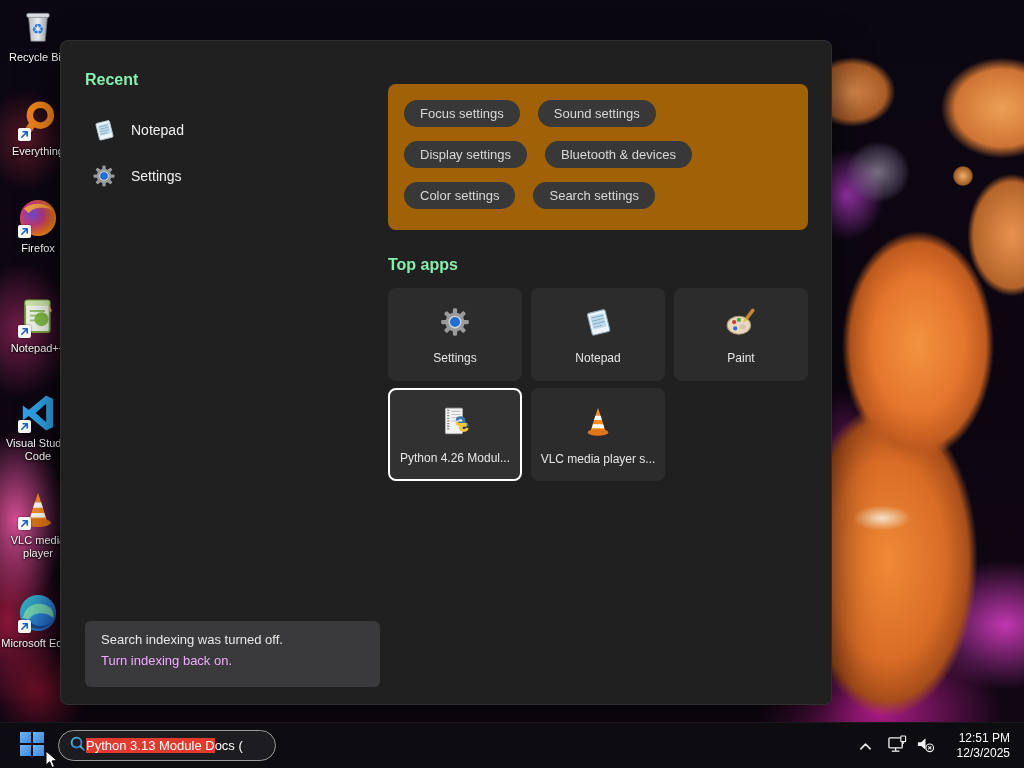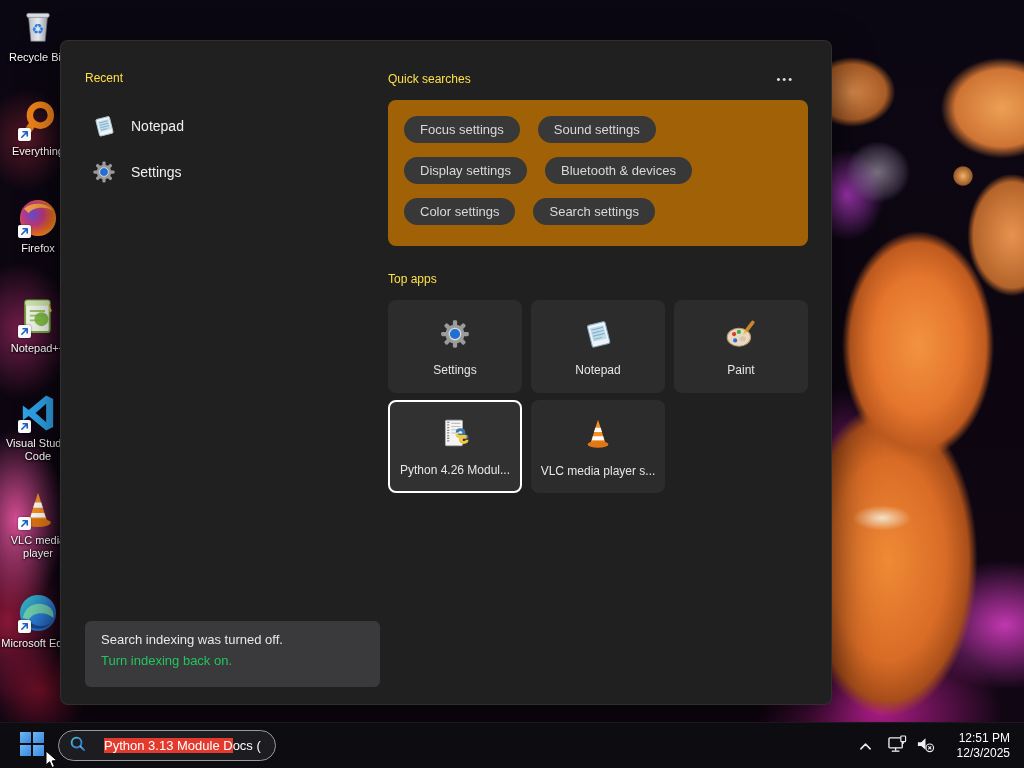--- a/index.html
+++ b/index.html
@@ -38,21 +38,21 @@
   .dlabel { font-size:11px; color:#fff; text-align:center; line-height:13px; max-width:76px;
     text-shadow:0 1px 2px rgba(0,0,0,.95), 0 0 3px rgba(0,0,0,.8); word-break:break-word; }
   .shortcut-badge { position:absolute; left:1px; bottom:1px; width:13px; height:13px; background:#fff;
     border-radius:2px; display:flex; align-items:center; justify-content:center; box-shadow:0 0 2px rgba(0,0,0,.6); }
   .shortcut-badge svg { display:block; }
 
   
   .search-panel { position:absolute; left:60px; top:40px; width:772px; height:665px; z-index:5;
     background:#202020; border:1px solid rgba(255,255,255,.07); border-radius:8px;
     box-shadow:0 16px 40px rgba(0,0,0,.65); }
-  .section-heading { font-size:12px; font-weight:400; color:#fde047; }
+  .section-heading { font-size:16px; font-weight:700; color:#86efac; }
 
   .recent-col { position:absolute; left:24px; top:30px; width:290px; }
   .recent-list { margin-top:18px; }
   .recent-item { display:flex; align-items:center; gap:14px; padding:10px 6px; border-radius:6px; cursor:default; }
   .recent-item .ricon { width:26px; height:26px; display:flex; align-items:center; justify-content:center; }
   .recent-item .rlabel { font-size:14px; color:#f0f0f0; }
 
   .right-col { position:absolute; left:327px; top:30px; width:420px; }
   .qs-head-row { display:flex; align-items:center; justify-content:space-between; }
   .more-btn { color:#e0e0e0; font-size:11px; letter-spacing:2px; padding:2px 6px; border-radius:4px; cursor:default; margin-right:8px; }
@@ -64,29 +64,29 @@
   .topapps-head { margin-top:26px; }
   .tile-grid { margin-top:14px; display:grid; grid-template-columns:repeat(3,134px); gap:7px 9px; }
   .tile { width:134px; height:93px; background:#2c2c2c; border-radius:8px; display:flex; flex-direction:column;
     align-items:center; justify-content:center; gap:8px; cursor:default; }
   .tile.selected { border:2px solid #fff; background:#313131; }
   .tile .tlabel { font-size:12px; color:#e6e6e6; max-width:122px; white-space:nowrap; overflow:hidden; }
 
   .notice { position:absolute; left:24px; top:580px; width:295px; height:66px; background:#3a3a3c;
     border-radius:6px; padding:11px 16px; }
   .notice .msg { font-size:13px; color:#e8e8e8; }
-  .notice .action { font-size:13px; color:#22c55e; margin-top:6px; cursor:default; }
+  .notice .action { font-size:13px; color:#f0abfc; margin-top:6px; cursor:default; }
 
   
   .taskbar { position:absolute; left:0; bottom:0; width:1024px; height:46px; background:#0d0d11;
     border-top:1px solid rgba(255,255,255,.05); z-index:10; }
   .start-btn { position:absolute; left:14px; top:8px; width:36px; height:30px; display:flex;
     align-items:center; justify-content:center; border-radius:4px; cursor:default; }
   .tb-search { position:absolute; left:58px; top:7px; width:218px; height:31px; background:#1d1d21;
-    border:1px solid #9a9a9a; border-radius:16px; display:flex; align-items:center; padding:0 10px; gap:18px; cursor:text; }
+    border:1px solid #9a9a9a; border-radius:16px; display:flex; align-items:center; padding:0 10px; gap:0; cursor:text; }
   .tb-search-text { font-size:13px; color:#fff; white-space:nowrap; overflow:hidden; }
   .tb-search-text .hl { background:#e23b2e; color:#fff; padding:2px 0; }
   .tray { position:absolute; right:8px; top:0; height:46px; display:flex; align-items:center; }
   .tray-btn { width:26px; height:30px; display:flex; align-items:center; justify-content:center;
     border-radius:4px; cursor:default; }
   .clock { margin-left:12px; text-align:right; color:#fff; font-size:12px; line-height:15px;
     padding:2px 6px; border-radius:4px; cursor:default; }
 
   .cursor { position:absolute; left:44px; top:750px; z-index:30; }
 </style>
@@ -264,24 +264,20 @@
               <circle cx="16" cy="16" r="5.4" fill="#1f6fd4"></circle>
               <circle cx="16" cy="16" r="5.4" fill="none" stroke="#d8d8d8" stroke-width="1.2"></circle>
             </svg>
           </span>
           <span class="rlabel">Settings</span>
         </div>
       </div>
     </div>
 
     <div class="right-col">
-      <div class="qs-head-row">
-        <div class="section-heading">Quick searches</div>
-        <div class="more-btn">•••</div>
-      </div>
 
       <div class="qs-card">
         <div class="pill-wrap">
           <span class="pill">Focus settings</span>
           <span class="pill">Sound settings</span>
           <span class="pill">Display settings</span>
           <span class="pill">Bluetooth &amp; devices</span>
           <span class="pill">Color settings</span>
           <span class="pill">Search settings</span>
         </div>

